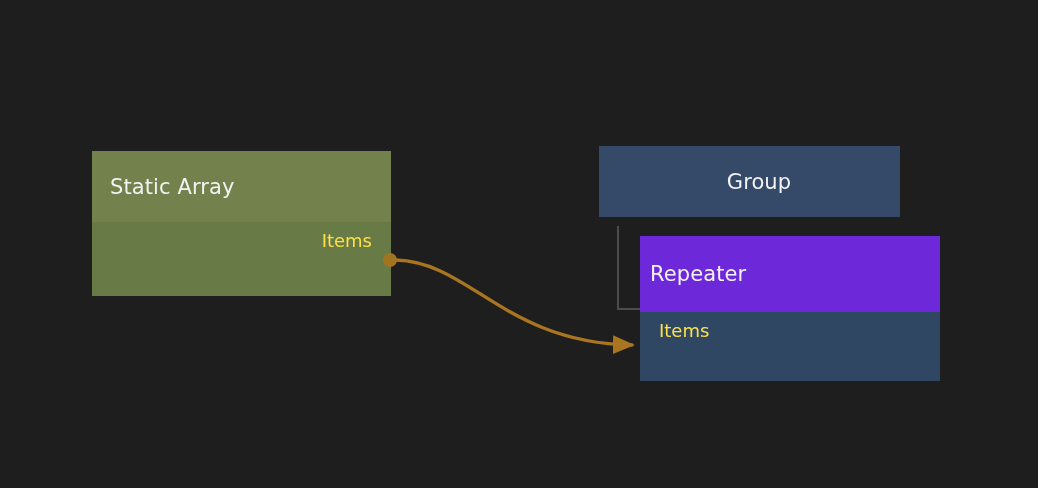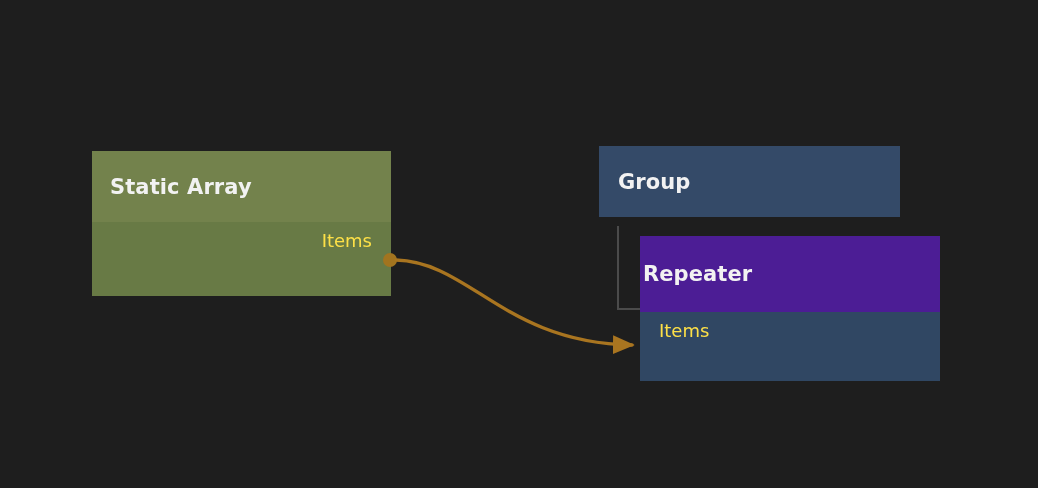--- a/index.html
+++ b/index.html
@@ -28,21 +28,21 @@
     overflow: visible;
   }
   .node-header {
     box-sizing: border-box;
     display: flex;
     align-items: center;
   }
   .node-title {
     color: #f2f2f2;
     font-size: 21px;
-    font-weight: 700;
+    font-weight: 400;
     letter-spacing: 0.1px;
     white-space: nowrap;
   }
   .node-body {
     box-sizing: border-box;
     position: relative;
   }
   .port-row {
     position: absolute;
     display: flex;
@@ -97,34 +97,35 @@
     left: 599px;
     top: 146px;
     width: 301px;
     height: 71px;
   }
   #node-group .node-header {
     width: 301px;
     height: 71px;
     background: #344a68;
     padding-left: 19px;
+    justify-content: center;
   }
 
   
   #node-repeater {
     left: 640px;
     top: 236px;
     width: 300px;
     height: 145px;
   }
   #node-repeater .node-header {
     width: 300px;
     height: 76px;
-    background: #4c1d95;
-    padding-left: 3px;
+    background: #6d28d9;
+    padding-left: 10px;
   }
   #node-repeater .node-body {
     width: 300px;
     height: 69px;
     background: #304763;
   }
   #node-repeater .port-row {
     left: 19px;
     top: 0px;
     height: 38px;

